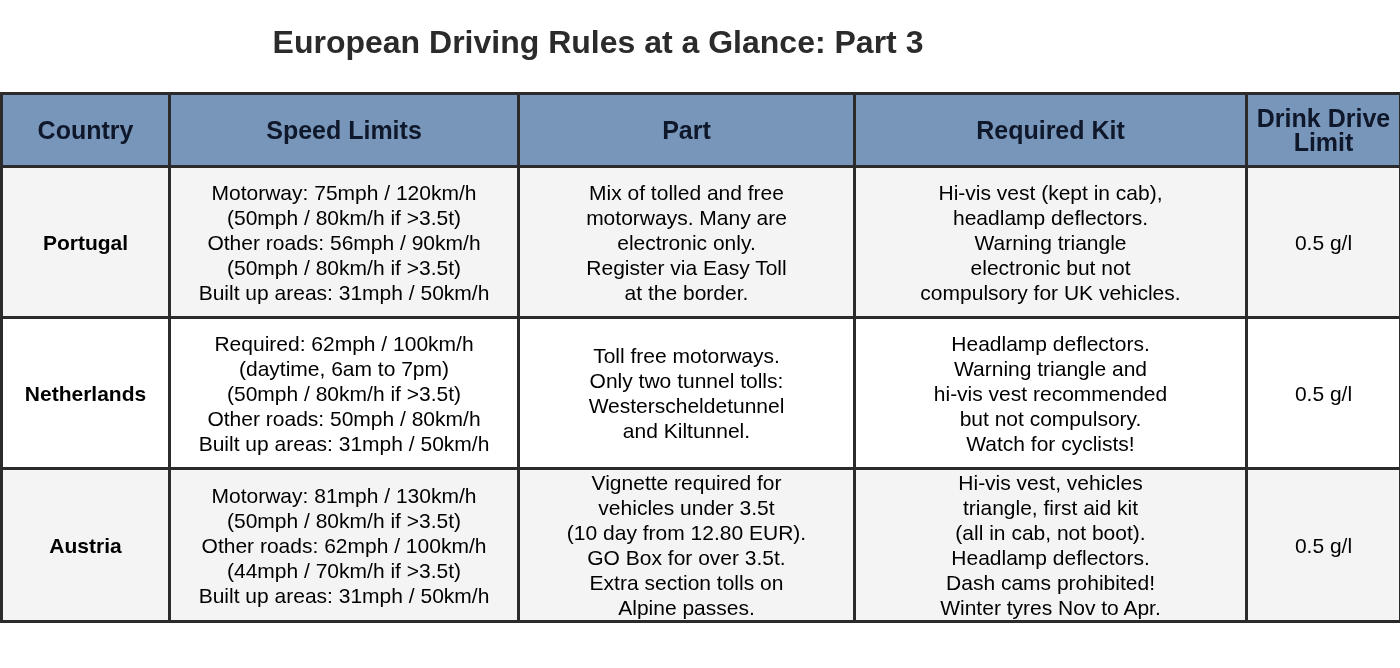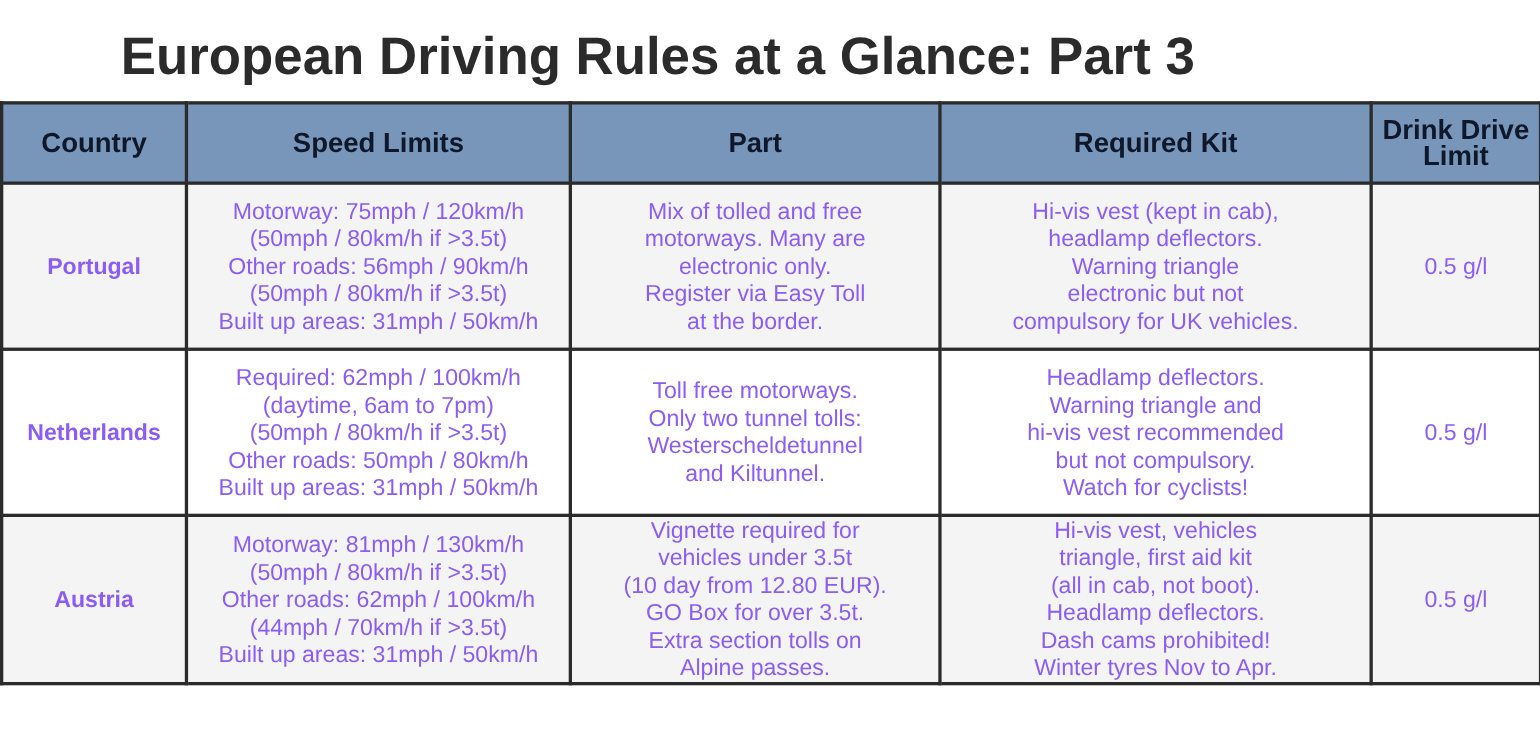--- a/index.html
+++ b/index.html
@@ -14,21 +14,21 @@
       overflow: hidden;
       font-family: "Liberation Sans", sans-serif;
       color: #2b2b2b;
     }
     .title {
       position: absolute;
       top: 24px;
       left: 0;
       width: 1196px;
       text-align: center;
-      font-size: 48px;
+      font-size: 32px;
       font-weight: bold;
       color: #2b2b2b;
       letter-spacing: 0px;
     }
     table.rules {
       position: absolute;
       top: 92px;
       left: 0;
       width: 1399px;
       border-collapse: collapse;
@@ -45,21 +45,21 @@
       color: #0f172a;
       font-weight: bold;
       font-size: 25px;
       height: 70px;
       line-height: 24px;
     }
     table.rules td {
       font-size: 21px;
       line-height: 25px;
       height: 148px;
-      color: #8b5cf6;
+      color: #000000;
     }
     tr.row-odd td { background: #f4f4f4; }
     tr.row-even td { background: #ffffff; }
     td.country-cell {
       font-weight: bold;
       font-size: 21px;
     }
     td.speed-cell, td.tolls-cell, td.kit-cell { }
     .line { display: block; white-space: nowrap; }
     col.c-country { width: 168px; }

